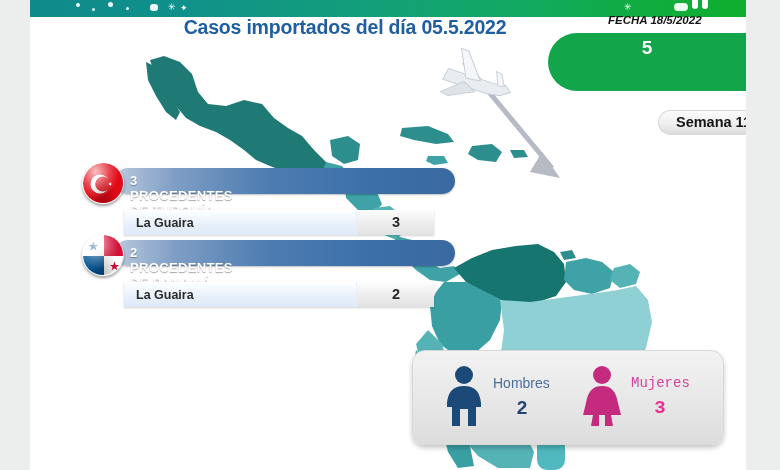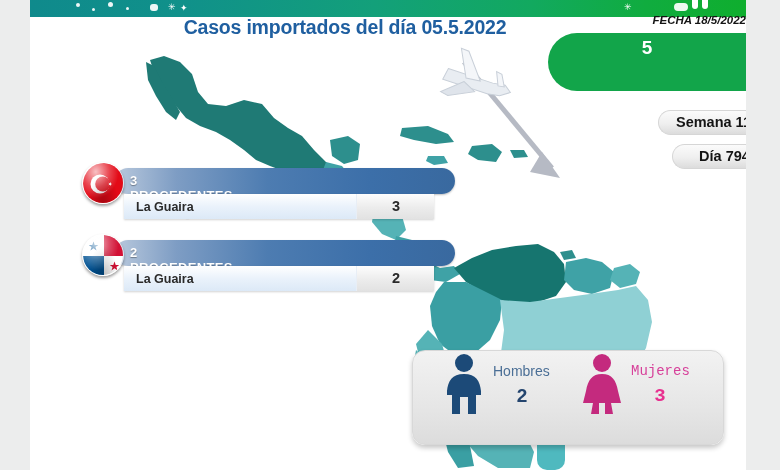--- a/index.html
+++ b/index.html
@@ -57,21 +57,21 @@
     font-weight: bold;
     color: #1f5fa0;
     letter-spacing: -0.2px;
     z-index: 6;
   }
   
   .fecha {
     position: absolute;
     left: 578px; top: 14px;
     width: 138px;
-    text-align: right;
+    text-align: left;
     font-size: 11.5px;
     font-style: italic;
     font-weight: bold;
     color: #141414;
     z-index: 7;
   }
   
   .greenbox {
     position: absolute;
     left: 518px; top: 33px;
@@ -120,21 +120,21 @@
     position: absolute;
     left: 48px; top: 11px;
     font-size: 13px;
     font-weight: bold;
     color: #ffffff;
     letter-spacing: .35px;
     text-shadow: 0 1px 1px rgba(0,0,0,.35);
   }
   .crow {
     position: absolute;
-    left: 42px; top: 32px;
+    left: 42px; top: 48px;
     width: 310px; height: 25px;
     background: linear-gradient(180deg,#ffffff 0%, #eaf2fb 50%, #dce9f7 100%);
     box-shadow: 0 1px 2px rgba(0,0,0,.18);
   }
   .crow-name {
     position: absolute;
     left: 12px; top: 6px;
     font-size: 12.5px;
     font-weight: bold;
     color: #2a2a2a;
@@ -172,21 +172,21 @@
   .genderpanel {
     position: absolute;
     left: 382px; top: 350px;
     width: 312px; height: 95px;
     background: linear-gradient(180deg,#f2f2f2 0%, #e6e6e6 60%, #dcdcdc 100%);
     border-radius: 13px;
     border: 1px solid #d8d8d8;
     box-shadow: 0 3px 5px rgba(0,0,0,.22);
     z-index: 9;
   }
-  .gcell { position: absolute; top: 2px; }
+  .gcell { position: absolute; top: 14px; }
   #gender-0 { left: 30px; }
   #gender-1 { left: 168px; font-family: Liberation Mono, monospace; }
   .gcell .glabel {
     position: absolute; left: 50px; top: 10px;
     font-size: 14px;
   }
   .gcell .gvalue {
     position: absolute; left: 50px; top: 32px;
     width: 58px; text-align: center;
     font-size: 19px; font-weight: bold;
@@ -304,21 +304,20 @@
 
     <div class="title">Casos importados del día 05.5.2022</div>
 
     <div class="fecha">FECHA 18/5/2022</div>
 
     <div class="greenbox">
       <div class="num">5</div>
     </div>
 
     <div class="pill" id="pill-semana">Semana 114</div>
-    <div class="pill" id="pill-dia">Día 794</div>
 
     <div class="country" id="country-0">
       <div class="cbar"></div>
       <div class="cbar-text">3 PROCEDENTES DE TURQUÍA</div>
       <div class="crow">
         <div class="crow-name">La Guaira</div>
         <div class="crow-valbox">
           <div class="crow-val">3</div>
         </div>
       </div>

